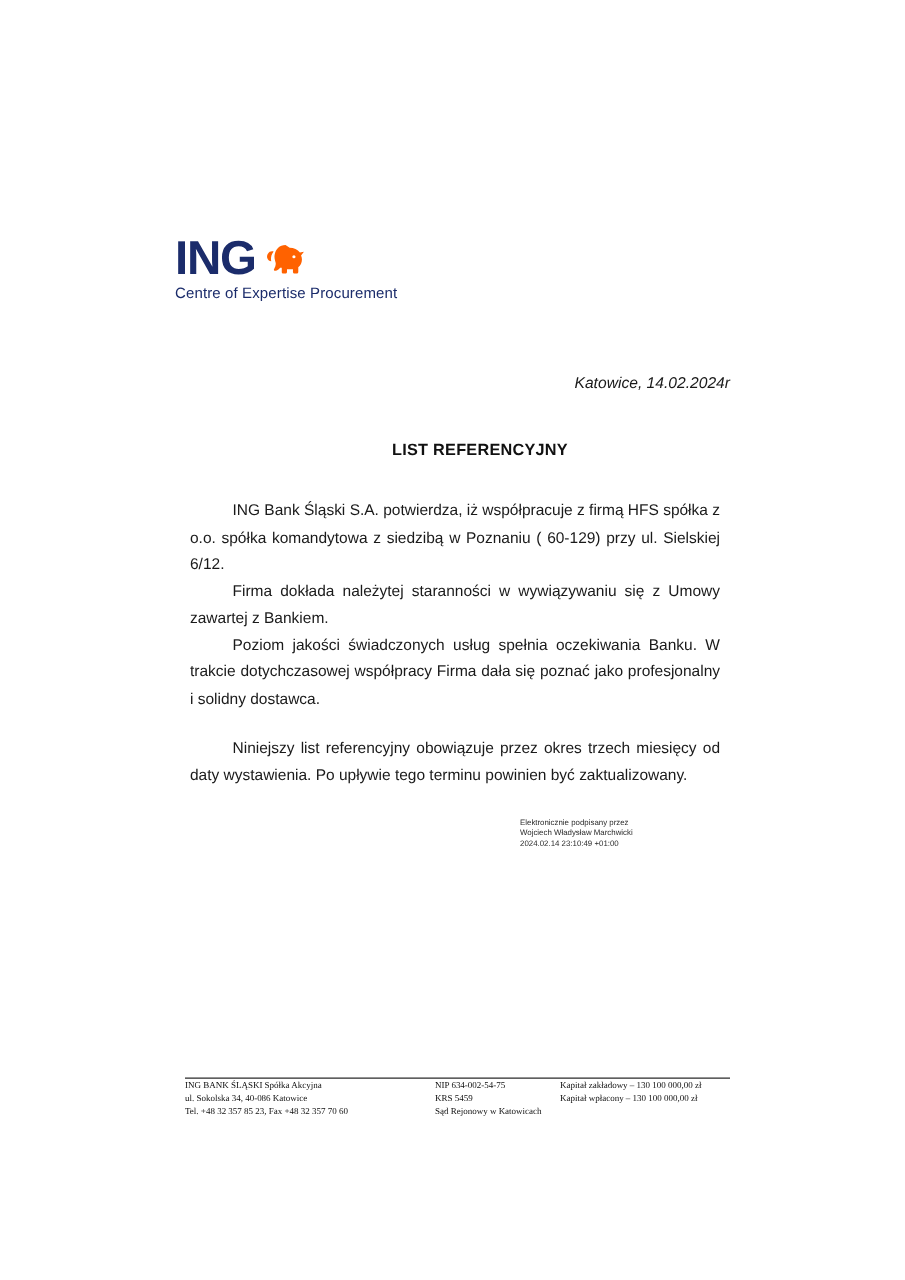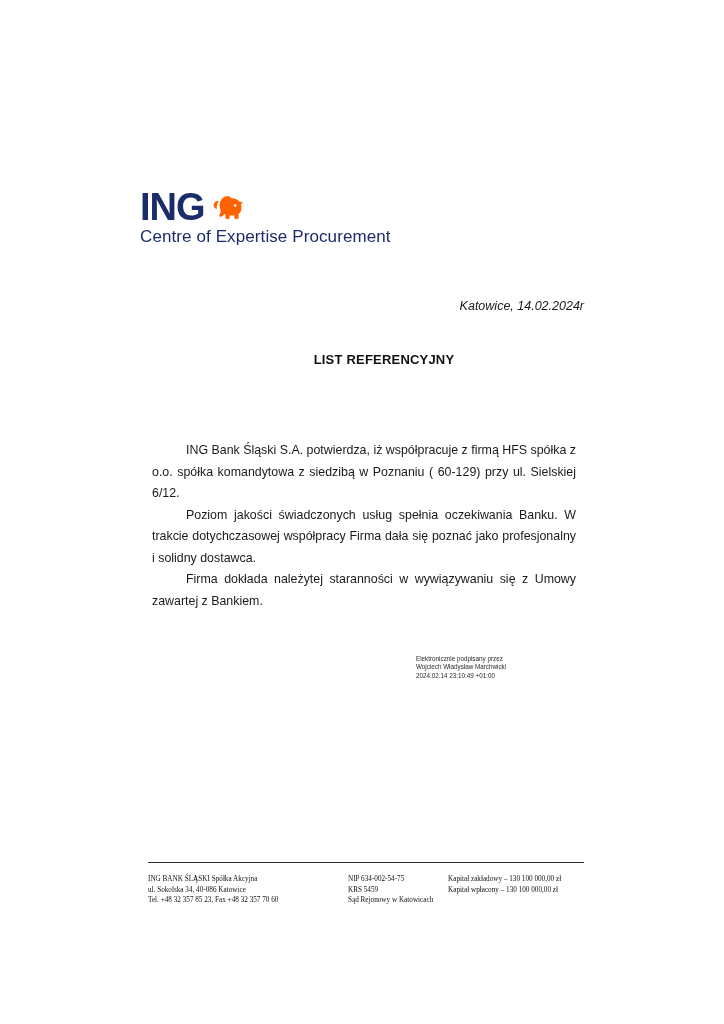--- a/index.html
+++ b/index.html
@@ -46,21 +46,21 @@
     letter-spacing: -1px;
     color: #1b2c6b;
   }
   .lion-icon {
     width: 38px;
     height: 32px;
     display: block;
   }
   .logo-sub {
     margin-top: 3px;
-    font-size: 17px;
+    font-size: 12px;
     color: #1b2c6b;
     letter-spacing: 0.1px;
   }
 
   
   .doc-date {
     position: absolute;
     right: 140px;
     top: 299px;
     font-size: 12.5px;
@@ -84,21 +84,20 @@
 
   
   .body-block {
     position: absolute;
     left: 152px;
     top: 398px;
     width: 424px;
     font-size: 12.4px;
     line-height: 21.5px;
     color: #1a1a1a;
-    margin-top: 42px;
   }
   .body-block p {
     margin: 0 0 0 0;
     text-indent: 34px;
     text-align: justify;
   }
   .body-block p.gap {
     margin-top: 18px;
   }
 
@@ -115,21 +114,21 @@
     font-family: "Liberation Sans", sans-serif;
   }
 
   
   .footer {
     position: absolute;
     left: 148px;
     right: 140px;
     top: 862px;
     border-top: 1px solid #2b2b2b;
-    padding-top: 11px;
+    padding-top: 0;
     display: flex;
     font-family: "Liberation Serif", serif;
     font-size: 7.2px;
     line-height: 10.5px;
     color: #111111;
   }
   .footer-col { }
   .footer-col.c1 { width: 200px; }
   .footer-col.c2 { width: 100px; }
   .footer-col.c3 { flex: 1; }
@@ -153,22 +152,23 @@
     </div>
     <div class="logo-sub">Centre of Expertise Procurement</div>
   </div>
 
   <div class="doc-date">Katowice, 14.02.2024r</div>
 
   <div class="doc-title">LIST REFERENCYJNY</div>
 
   <div class="body-block">
     <p>ING Bank Śląski S.A. potwierdza, iż współpracuje z firmą HFS spółka z o.o. spółka komandytowa z siedzibą w Poznaniu ( 60-129) przy ul. Sielskiej 6/12.</p>
+    <p>Firma dokłada należytej staranności w wywiązywaniu się z Umowy zawartej z Bankiem.</p>
     <p>Poziom jakości świadczonych usług spełnia oczekiwania Banku. W trakcie dotychczasowej współpracy Firma dała się poznać jako profesjonalny i solidny dostawca.</p>
-    <p>Firma dokłada należytej staranności w wywiązywaniu się z Umowy zawartej z Bankiem.</p>
+    <p class="gap">Niniejszy list referencyjny obowiązuje przez okres trzech miesięcy od daty wystawienia. Po upływie tego terminu powinien być zaktualizowany.</p>
   </div>
 
   <div class="signature">
     <div>Elektronicznie podpisany przez</div>
     <div>Wojciech Władysław Marchwicki</div>
     <div>2024.02.14 23:10:49 +01:00</div>
   </div>
 
   <div class="footer">
     <div class="footer-col c1">

